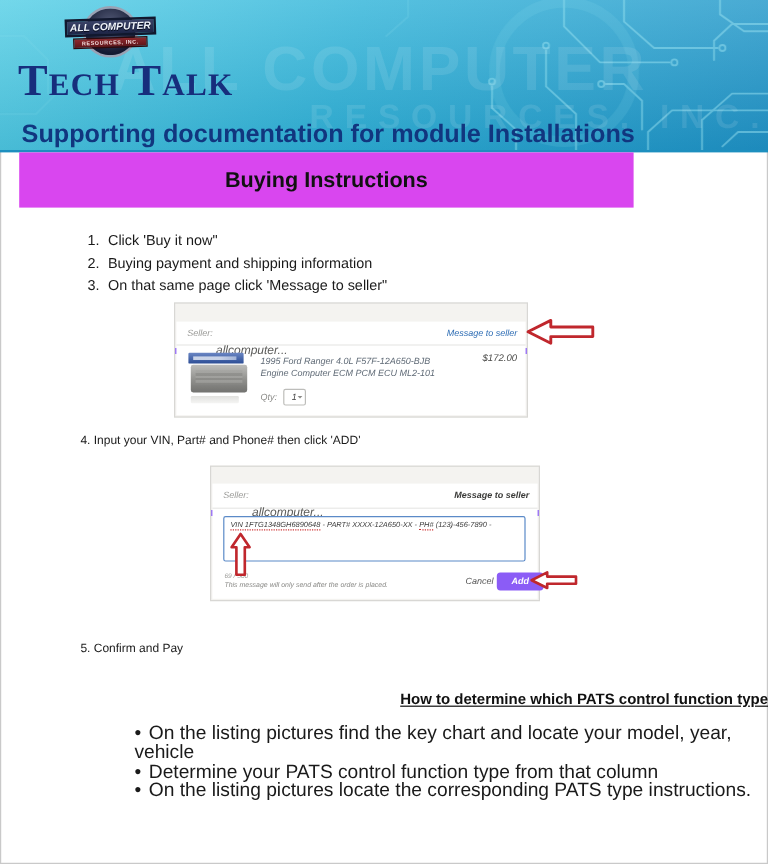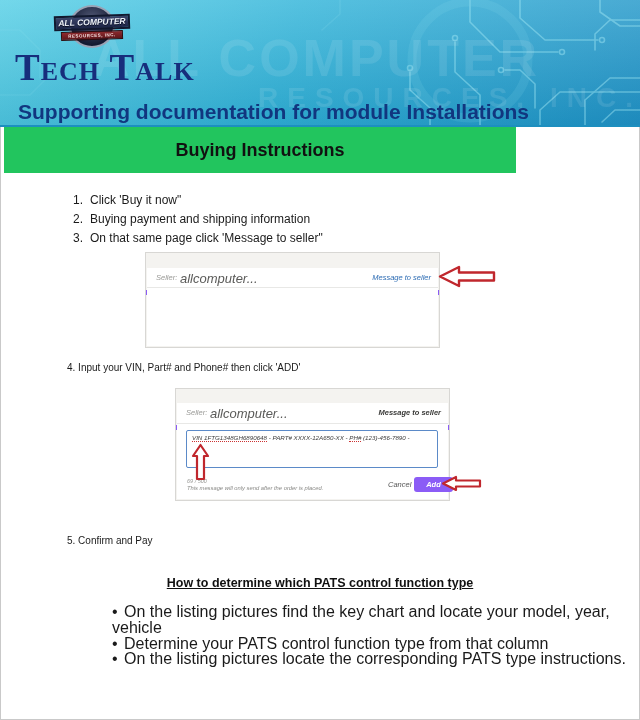--- a/index.html
+++ b/index.html
@@ -27,40 +27,40 @@
        text-shadow:0 1px 0 #0a0f22;}
   .badge .sub{position:absolute;left:7px;top:26px;width:62px;height:9px;
        background:linear-gradient(#8e2a2e,#5e161a);border:1px solid #2e0a0c;box-sizing:border-box;
        transform:rotate(-2deg);color:#f2dcdc;font-size:4.5px;font-weight:bold;
        text-align:center;line-height:7px;letter-spacing:.5px;white-space:nowrap;}
   .techtalk{position:absolute;left:15px;top:46px;font-variant:small-caps;
        font-size:37px;font-weight:bold;color:#172e7c;letter-spacing:1px;white-space:nowrap;font-family:Liberation Serif, serif;}
   .tagline{position:absolute;left:18px;top:100px;font-size:21px;font-weight:bold;
        color:#11367f;white-space:nowrap;}
   
-  .band{position:absolute;left:4px;top:127px;width:512px;height:46px;background:#22c55e;}
+  .band{position:absolute;left:16px;top:127px;width:512px;height:46px;background:#d946ef;}
   .band .t{width:100%;text-align:center;line-height:46px;font-size:18px;font-weight:bold;color:#111;}
   
   .steps{position:absolute;left:73px;top:191px;font-size:12px;line-height:19px;color:#1a1a1a;}
   .steps .num{display:inline-block;width:17px;}
   .stepline{position:absolute;font-size:10px;color:#1a1a1a;white-space:nowrap;}
   #step4{left:67px;top:362px;}
   #step5{left:67px;top:535px;}
-  .pats-head{position:absolute;left:0;top:576px;width:640px;text-align:center;
+  .pats-head{position:absolute;left:0;top:576px;width:640px;text-align:right;
        font-size:12.5px;font-weight:bold;text-decoration:underline;color:#111;}
   .bullets{position:absolute;left:112px;top:604px;font-size:16px;line-height:15.8px;color:#1a1a1a;}
   .bullets .b::before{content:"•";display:inline-block;width:12px;}
   
   .panel{position:absolute;background:#f4f3f0;border:1px solid #d8d7d4;box-sizing:border-box;}
   .p-head{height:15px;line-height:15px;padding-left:8px;font-size:7.5px;color:#8d8d8a;
        border-bottom:5px solid #8b5cf6;margin-top:22px;}
   .p-body{background:#fff;position:absolute;left:1px;right:1px;bottom:1px;top:15px;font-style:italic;}
   .sellerrow{position:relative;height:19px;border-bottom:1px solid #e8e8e6;}
   .sellerrow .lbl{position:absolute;left:9px;top:5px;font-size:7.5px;color:#9a9a97;}
-  .sellerrow .name{position:absolute;left:33px;top:3px;font-size:13px;color:#5a5a58;}
+  .sellerrow .name{position:absolute;left:33px;top:19px;font-size:10px;color:#5a5a58;}
   .sellerrow .link{position:absolute;right:7px;top:5px;font-size:7.5px;color:#2e6db4;cursor:pointer;}
   .sellerrow .linkbold{position:absolute;right:7px;top:5px;font-size:7.5px;font-weight:bold;color:#3a3a38;}
   
   #panel1{left:145px;top:252px;width:295px;height:96px;}
   .thumb{position:absolute;left:9px;top:6px;width:54px;height:46px;}
   .thumb .label{position:absolute;left:1px;top:0;width:46px;height:9px;border-radius:1px;
        background:linear-gradient(#6a86c4,#2c4d95);}
   .thumb .label::after{content:"";position:absolute;left:4px;top:3px;width:36px;height:3px;
        background:linear-gradient(90deg,#e8edf6 60%,#b8c6e2);opacity:.8;}
   .thumb .bodybox{position:absolute;left:3px;top:10px;width:47px;height:23px;border-radius:2px;
@@ -148,20 +148,35 @@
 </div>
 
 <div class="panel" id="panel1">
   <div class="p-head">Review item and shipping</div>
   <div class="p-body">
     <div class="sellerrow">
       <span class="lbl">Seller:</span>
       <span class="name">allcomputer...</span>
       <span class="link">Message to seller</span>
     </div>
+    <div style="position:relative;height:58px;">
+      <div class="thumb">
+        <div class="label"></div>
+        <div class="bodybox"></div>
+        <div class="refl"></div>
+      </div>
+      <div class="itemtitle">
+        <div>1995 Ford Ranger 4.0L F57F-12A650-BJB</div>
+        <div>Engine Computer ECM PCM ECU ML2-101</div>
+      </div>
+      <div class="price">$172.00</div>
+      <div class="qtyrow">
+        <span>Qty:</span><span class="qtybox">1</span>
+      </div>
+    </div>
   </div>
 </div>
 
 <svg class="arrow" id="arrow1" width="59" height="23" viewBox="0 0 59 23">
   <path d="M2 11.5 L21 2 L21 7.5 L56 7.5 L56 15.5 L21 15.5 L21 21 Z" fill="#ffffff" stroke="#c0272d" stroke-width="2.4" stroke-linejoin="round"></path>
 </svg>
 
 <div class="stepline" id="step4">4. Input your VIN, Part# and Phone# then click 'ADD'</div>
 
 <div class="panel" id="panel2">

